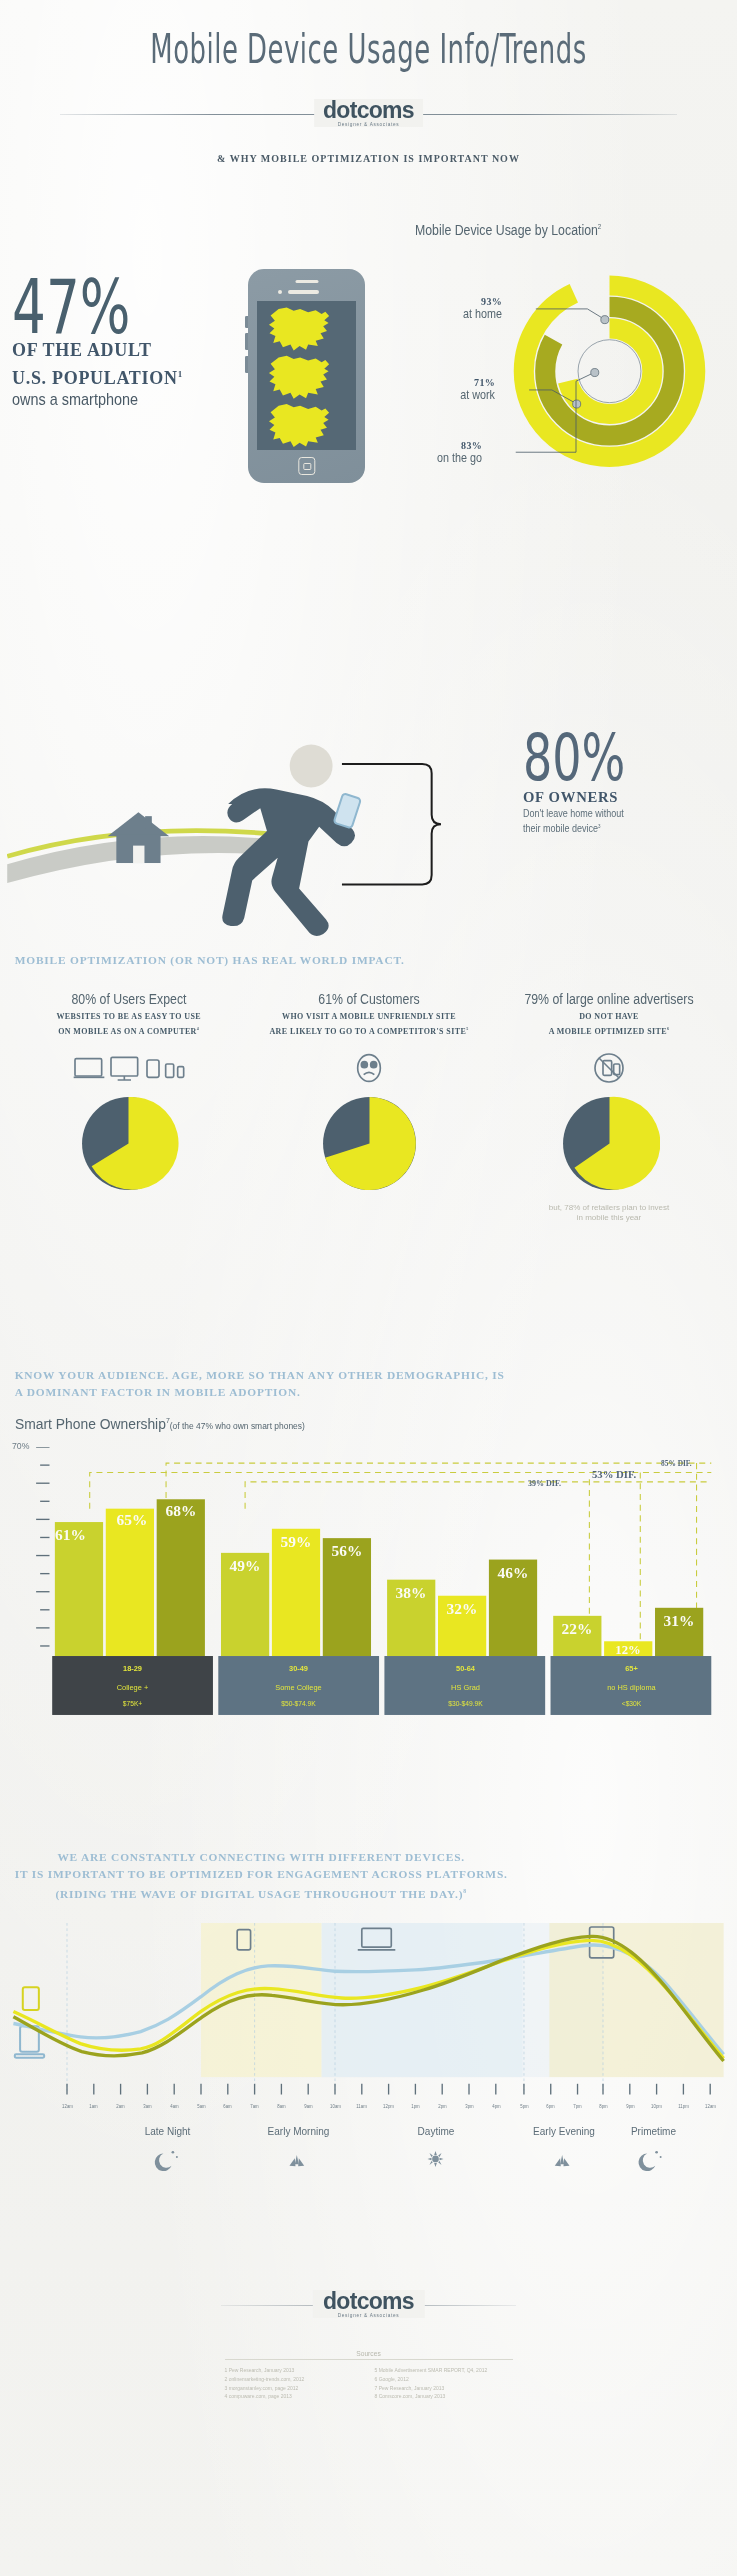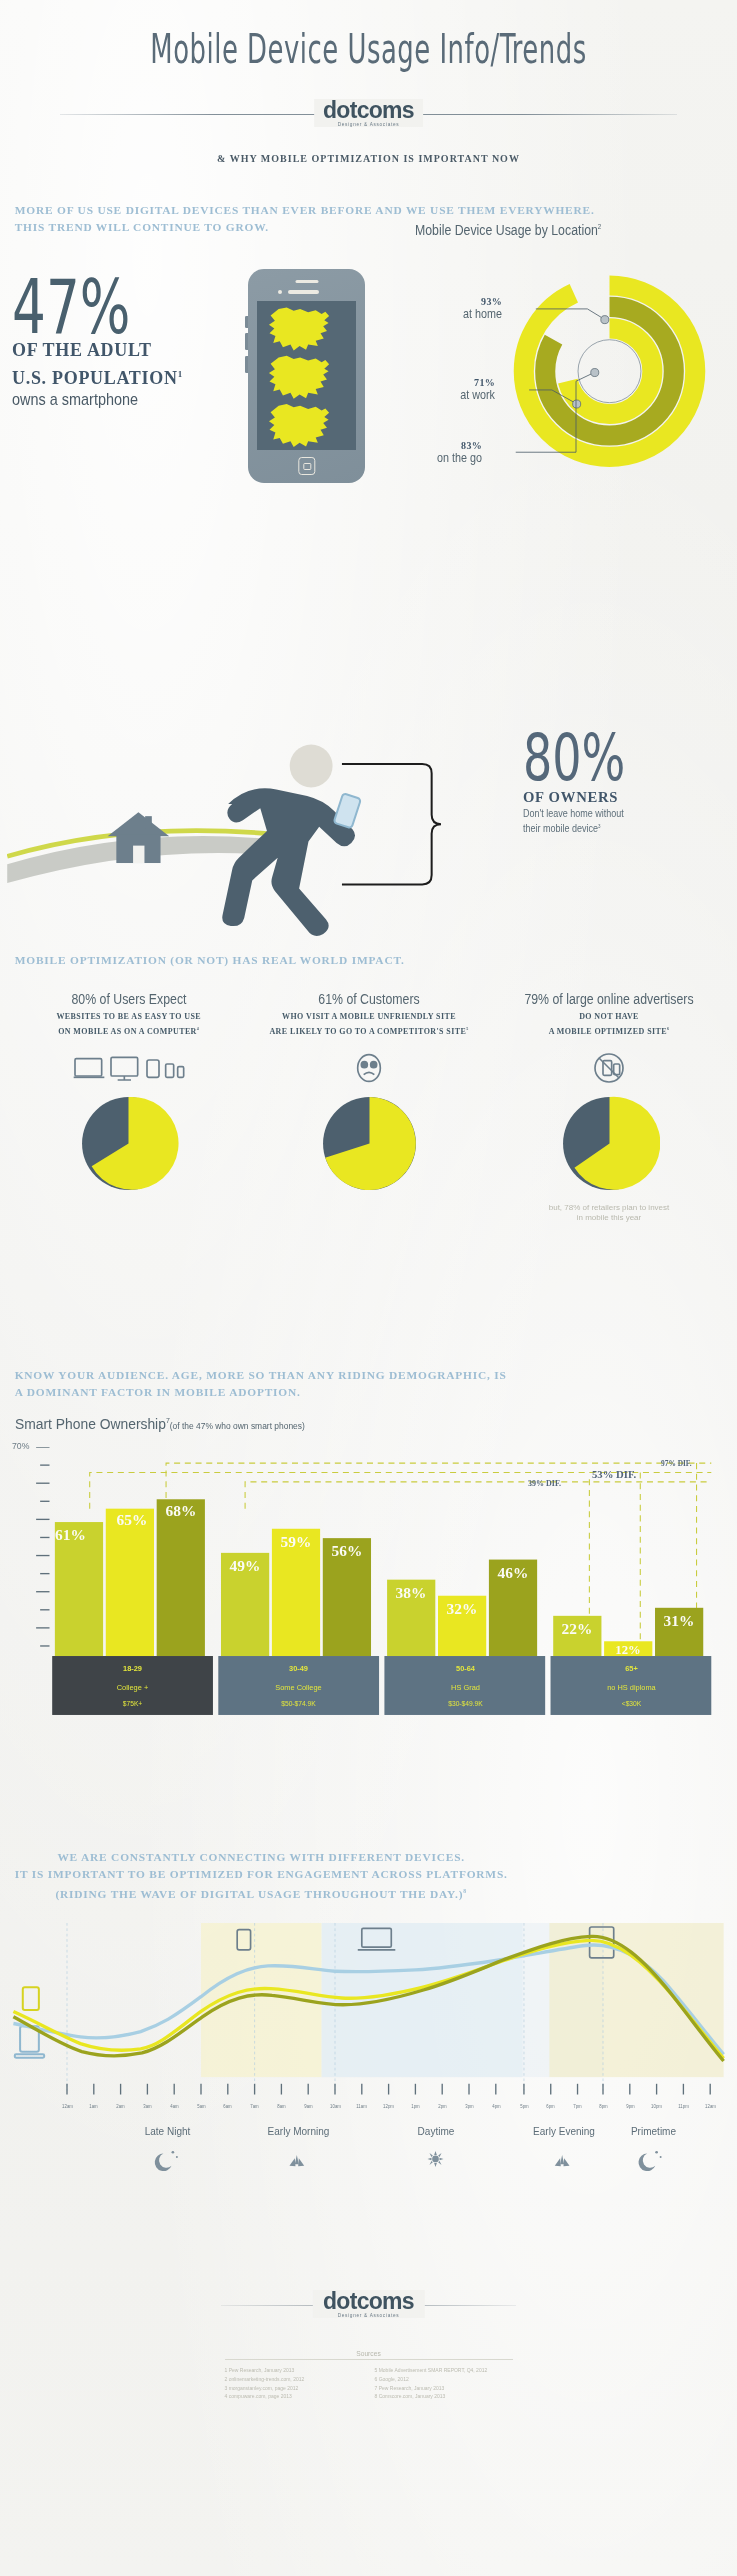--- a/index.html
+++ b/index.html
@@ -162,24 +162,20 @@
       <div class="rule"></div>
       <div class="logo-box">
         <div class="logo-word">dotcoms</div>
         <div class="logo-sub">Designer  &amp;  Associates</div>
       </div>
     </div>
     <div class="hdr-sub">&amp; WHY MOBILE OPTIMIZATION IS IMPORTANT NOW</div>
   </div>
 
   <div id="sec1">
-    <div class="sec-head">
-      <div>MORE OF US USE DIGITAL DEVICES THAN EVER BEFORE AND WE USE THEM EVERYWHERE.</div>
-      <div>THIS TREND WILL CONTINUE TO GROW.</div>
-    </div>
 
     <div class="stat47">
       <div class="big47">47%</div>
       <div class="l2">OF THE ADULT</div>
       <div class="l2">
         <span>U.S. POPULATION</span><span class="sup">1</span>
       </div>
       <div class="l3">owns a smartphone</div>
     </div>
 
@@ -349,21 +345,21 @@
       </svg>
       <div class="pfoot">
         <div>but, 78% of retailers plan to invest</div>
         <div>in mobile this year</div>
       </div>
     </div>
   </div>
 
   <div id="sec4">
     <div class="sec-head">
-      <div>KNOW YOUR AUDIENCE. AGE, MORE SO THAN ANY RIDING DEMOGRAPHIC, IS</div>
+      <div>KNOW YOUR AUDIENCE. AGE, MORE SO THAN ANY OTHER DEMOGRAPHIC, IS</div>
       <div>A DOMINANT FACTOR IN MOBILE ADOPTION.</div>
     </div>
 
     <div class="bc-title">
       <span>Smart Phone Ownership</span><span class="sup">7</span><span class="paren">(of the 47% who own smart phones)</span>
     </div>
 
     <div class="barchart">
       <div class="axis-lab">70%</div>
       <svg width="710" height="268" viewBox="0 0 1060 400">
@@ -426,21 +422,21 @@
       <div class="barval" style="left:375px;width:48px;top:137px;">38%</div>
       <div class="barval" style="left:426px;width:48px;top:153px;">32%</div>
       <div class="barval" style="left:477px;width:48px;top:117px;">46%</div>
       <div class="barval" style="left:541px;width:48px;top:173px;">22%</div>
       <div class="barval" style="left:592px;width:48px;top:196px;font-size:12.7px;">12%</div>
       <div class="barval" style="left:643px;width:48px;top:165px;">31%</div>
 
       
       <div class="difl" style="left:516px;top:32px;font-size:8px;">39% DIF.</div>
       <div class="difl" style="left:580px;top:21.4px;font-size:10.7px;">53% DIF.</div>
-      <div class="difl" style="left:649px;top:12px;font-size:7.4px;">97% DIF.</div>
+      <div class="difl" style="left:649px;top:12px;font-size:7.4px;">85% DIF.</div>
 
       
       <div class="grpbox" style="left:40px;width:161px;">
         <div class="grpage">18-29</div>
         <div class="grpedu">College +</div>
         <div class="grpinc">$75K+</div>
       </div>
       <div class="grpbox" style="left:206px;width:161px;">
         <div class="grpage">30-49</div>
         <div class="grpedu">Some College</div>

